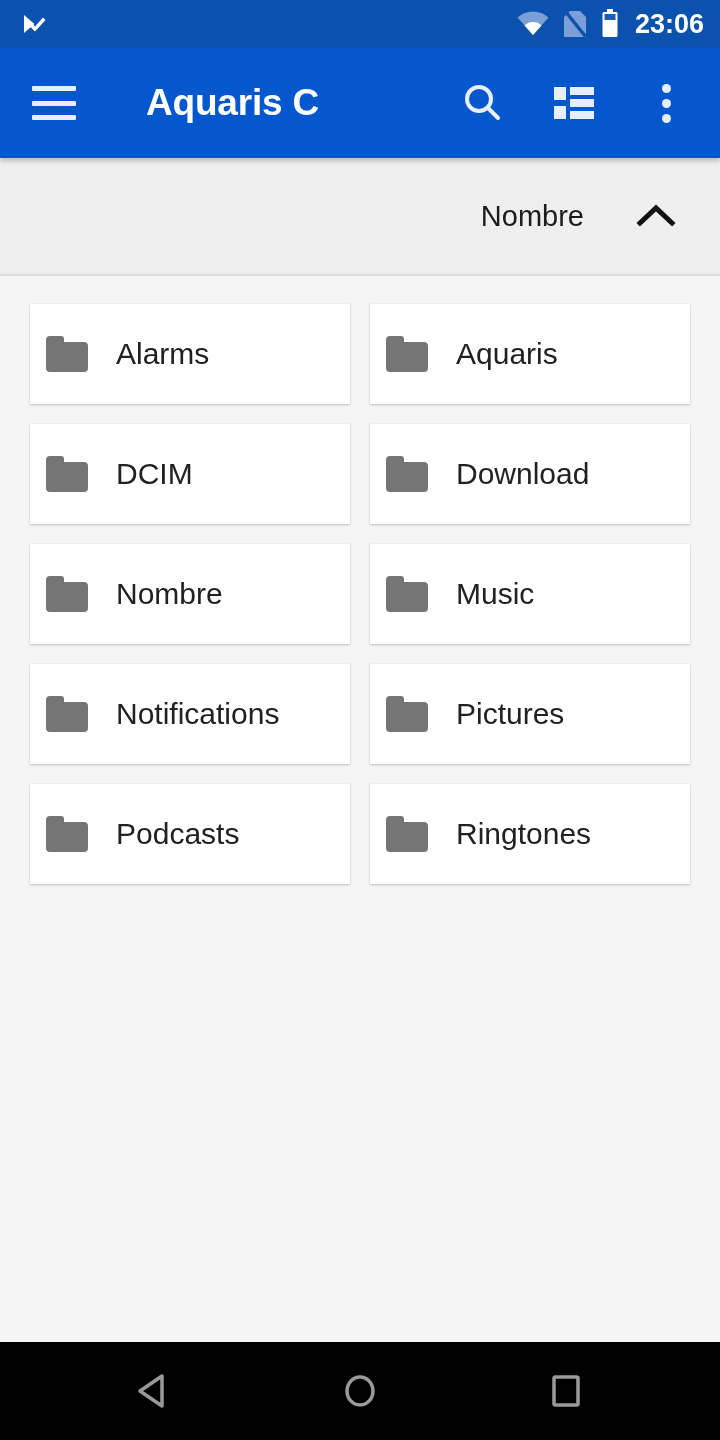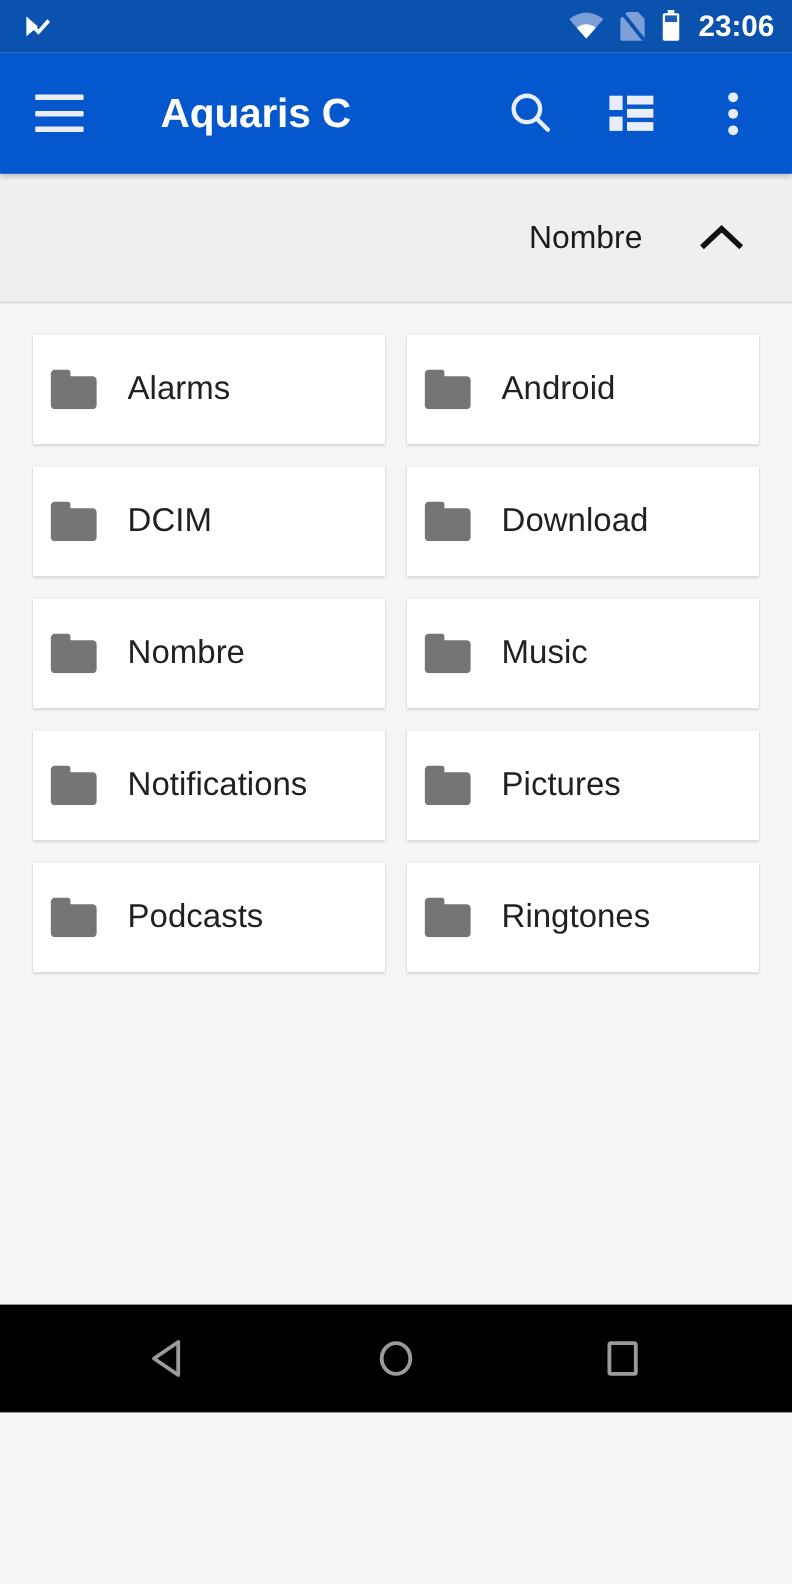--- a/index.html
+++ b/index.html
@@ -10,21 +10,21 @@
   body {
     width: 720px;
     height: 1440px;
     overflow: hidden;
     font-family: "Liberation Sans", sans-serif;
     -webkit-font-smoothing: antialiased;
   }
   .phone {
     position: relative;
     width: 720px;
-    height: 1284px;
+    height: 1440px;
     background: #f5f5f5;
     display: flex;
     flex-direction: column;
   }
 
   
   .status-bar {
     height: 48px;
     background: #0b51ae;
     display: flex;
@@ -295,21 +295,21 @@
         <svg class="folder-icon" viewBox="0 0 42 36">
           <path d="M0 4 A4 4 0 0 1 4 0 H15 A3 3 0 0 1 18 3 V6 H38 A4 4 0 0 1 42 10 V32 A4 4 0 0 1 38 36 H4 A4 4 0 0 1 0 32 Z" fill="#757575"></path>
         </svg>
         <span class="card-label">Alarms</span>
       </div>
 
       <div class="card">
         <svg class="folder-icon" viewBox="0 0 42 36">
           <path d="M0 4 A4 4 0 0 1 4 0 H15 A3 3 0 0 1 18 3 V6 H38 A4 4 0 0 1 42 10 V32 A4 4 0 0 1 38 36 H4 A4 4 0 0 1 0 32 Z" fill="#757575"></path>
         </svg>
-        <span class="card-label">Android</span>
+        <span class="card-label">Aquaris</span>
       </div>
 
       <div class="card">
         <svg class="folder-icon" viewBox="0 0 42 36">
           <path d="M0 4 A4 4 0 0 1 4 0 H15 A3 3 0 0 1 18 3 V6 H38 A4 4 0 0 1 42 10 V32 A4 4 0 0 1 38 36 H4 A4 4 0 0 1 0 32 Z" fill="#757575"></path>
         </svg>
         <span class="card-label">DCIM</span>
       </div>
 
       <div class="card">

